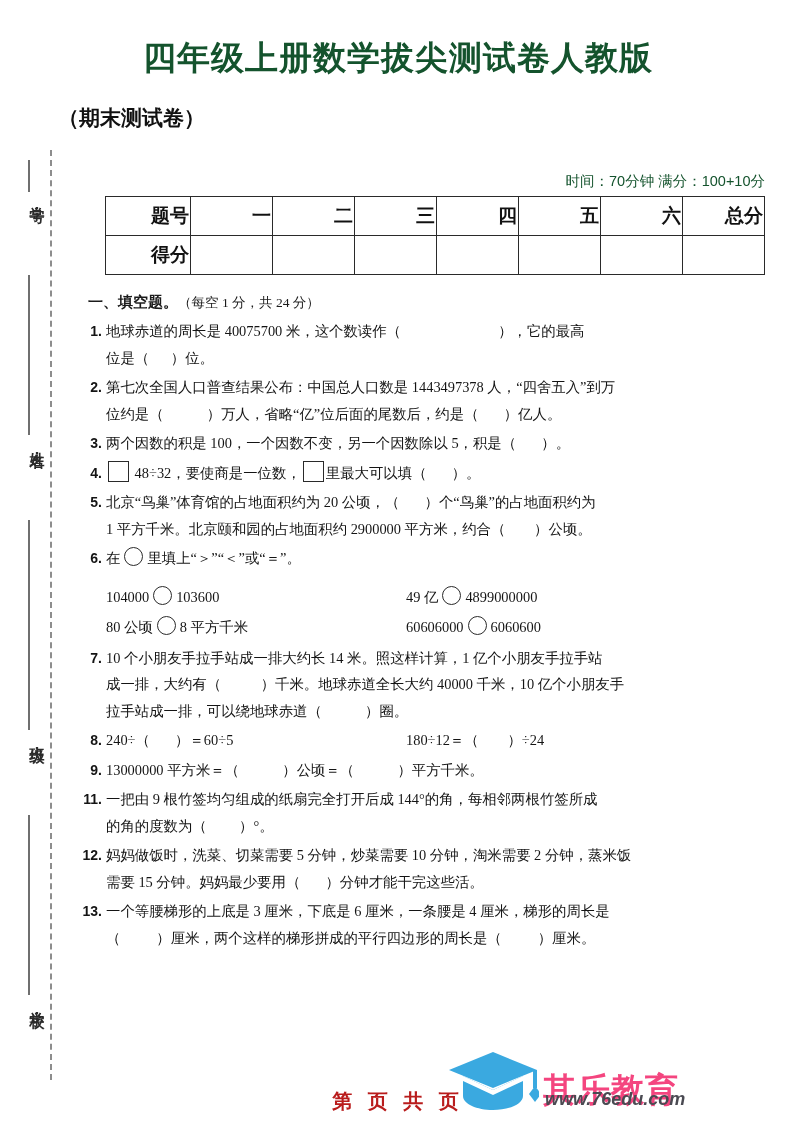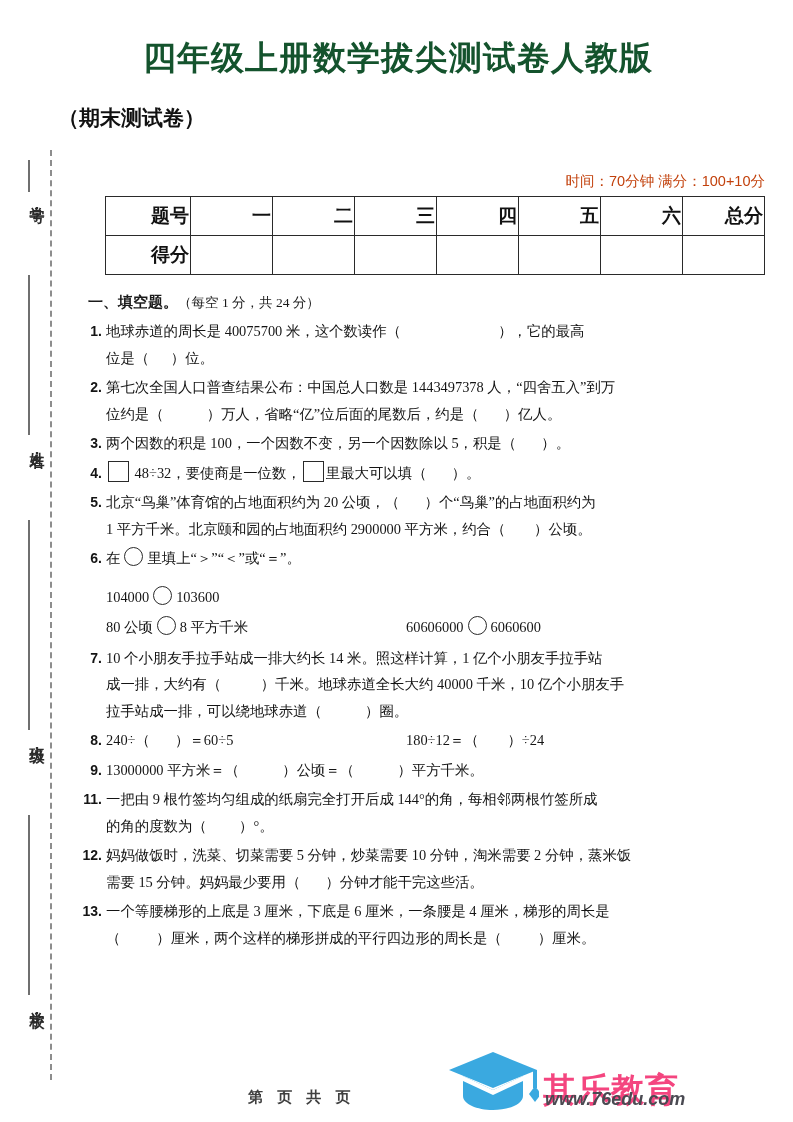--- a/index.html
+++ b/index.html
@@ -73,21 +73,21 @@
     font-size: 21px;
     font-weight: 700;
     font-family: "Liberation Sans", "DejaVu Sans", sans-serif;
     color: #111;
   }
   .exam-meta {
     position: absolute;
     right: 28px; top: 172px;
     font-size: 14.5px;
     font-family: "Liberation Sans", "DejaVu Sans", sans-serif;
-    color: #c2410c;
+    color: #14532d;
     white-space: nowrap;
   }
 
   
   #score-table {
     position: absolute;
     left: 47px; top: 196px;
     width: 660px;
     border-collapse: collapse;
     table-layout: fixed;
@@ -168,25 +168,26 @@
     display: flex;
     margin-bottom: 4px;
   }
   .cmp-cell { width: 300px; }
 
   
   .page-footer {
     position: absolute;
     left: 190px; top: 1088px;
     width: 300px;
-    font-size: 15px;
+    text-align: center;
+    font-size: 20px;
     font-weight: 700;
     letter-spacing: 5px;
     font-family: "Liberation Sans", "DejaVu Sans", sans-serif;
-    color: #404040;
+    color: #b91c1c;
   }
 
   
   #watermark {
     position: absolute;
     left: 447px; top: 1046px;
     width: 290px; height: 74px;
   }
   #watermark .cap {
     position: absolute;
@@ -294,20 +295,21 @@
       <span class="line">北京“鸟巢”体育馆的占地面积约为 20 公顷，（       ）个“鸟巢”的占地面积约为</span>
       <span class="line">1 平方千米。北京颐和园的占地面积约 2900000 平方米，约合（        ）公顷。</span>
     </div>
 
     <div class="q">
       <span class="num">6.</span>
       <span class="line"><span>在</span><span class="circ"></span><span>里填上“＞”“＜”或“＝”。</span></span>
       <span class="cmp-grid">
         <span class="cmp-row">
           <span class="cmp-cell"><span>104000</span><span class="circ"></span><span>103600</span></span>
+          <span class="cmp-cell"><span>49 亿</span><span class="circ"></span><span>4899000000</span></span>
         </span>
         <span class="cmp-row">
           <span class="cmp-cell"><span>80 公顷</span><span class="circ"></span><span>8 平方千米</span></span>
           <span class="cmp-cell"><span>60606000</span><span class="circ"></span><span>6060600</span></span>
         </span>
       </span>
     </div>
 
     <div class="q">
       <span class="num">7.</span>

